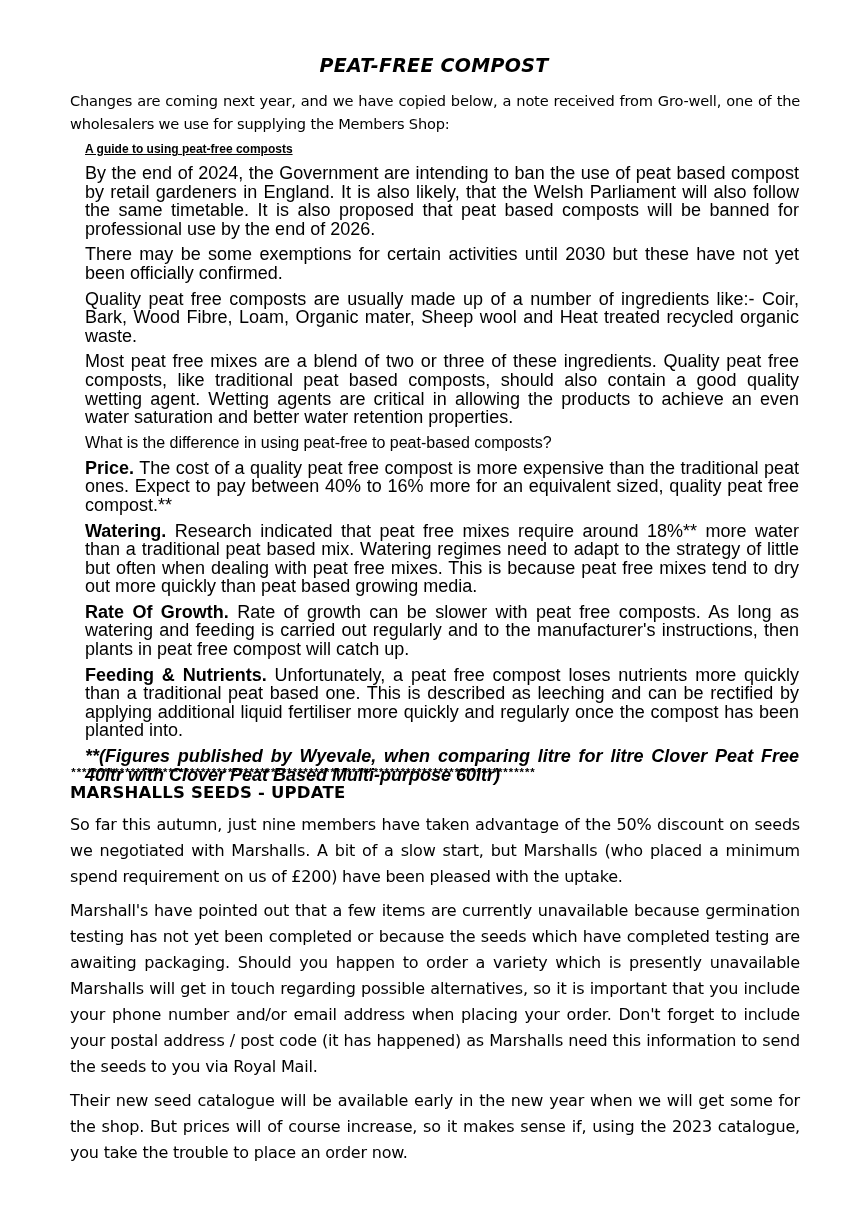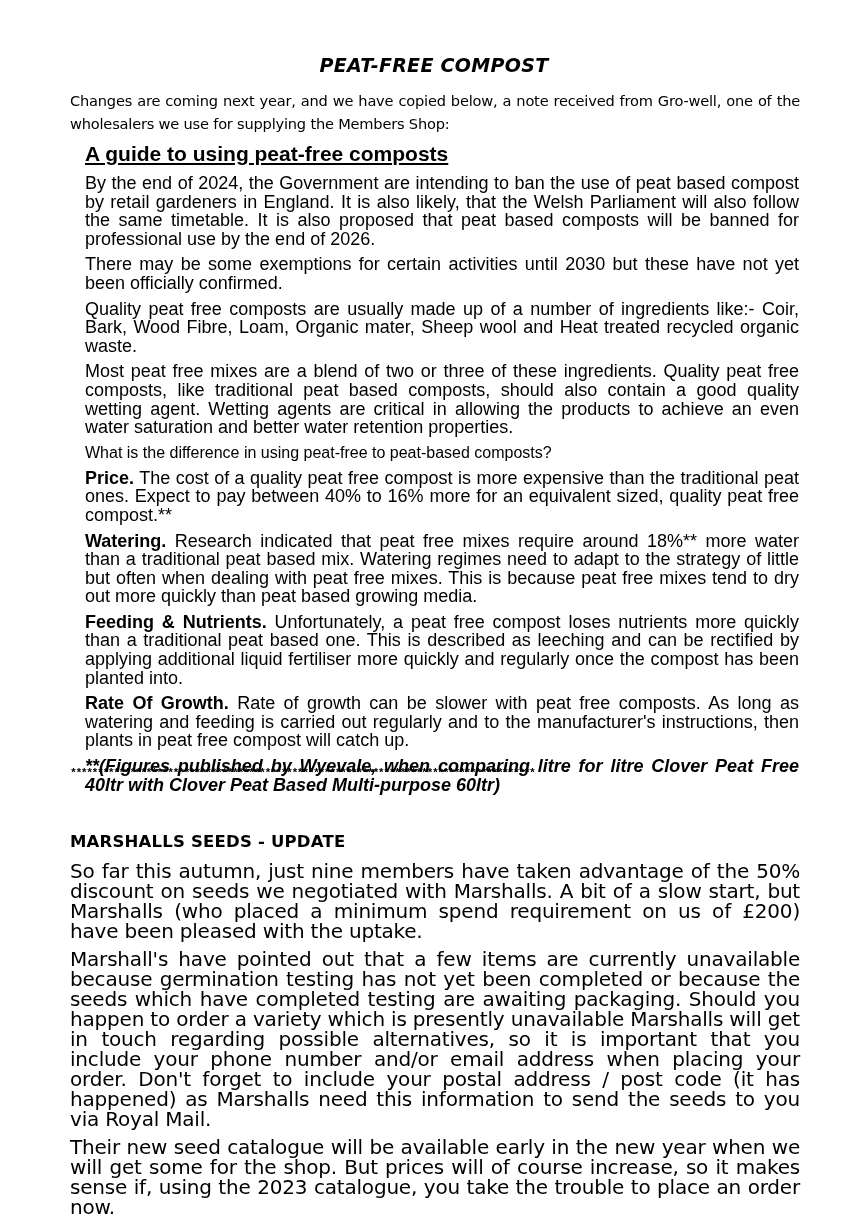--- a/index.html
+++ b/index.html
@@ -10,59 +10,59 @@
   .title {
     position: absolute; left: 0; width: 868px; top: 54px; text-align: center;
     font-size: 19px; font-weight: bold; font-style: italic; letter-spacing: 0.3px;
   }
   .intro {
     position: absolute; left: 70px; width: 730px; top: 90px;
     font-size: 14.6px; line-height: 22.5px; text-align: justify; letter-spacing: -0.2px;
   }
   .article { position: absolute; left: 85px; width: 714px; top: 142px; }
   .article h2 {
-    margin: 0 0 8px 0; font-size: 21px; font-weight: bold; text-decoration: underline;
+    margin: 0 0 8px 0; font-size: 12px; font-weight: bold; text-decoration: underline;
   }
   .article h3 { margin: 0 0 7px 0; font-size: 16px; font-weight: normal; }
   .article p {
     margin: 0 0 7px 0; font-size: 18px; line-height: 18.6px; text-align: justify;
   }
   .article p b { font-weight: bold; }
   .article p.note { font-style: italic; font-weight: bold; }
   .divider {
     position: absolute; left: 70px; width: 740px; top: 766px;
     font-family: "Liberation Mono", monospace; font-size: 11.5px; letter-spacing: -1.5px;
     white-space: nowrap; overflow: hidden; line-height: 14px; font-weight: bold;
   }
-  .sec2 { position: absolute; left: 70px; width: 730px; top: 832px; }
+  .sec2 { position: absolute; left: 70px; width: 730px; top: 783px; }
   .sec2 h2 { margin: 0 0 10px 0; font-size: 16.5px; font-weight: bold; letter-spacing: 0.2px; }
   .sec2 p {
-    margin: 0 0 8px 0; font-size: 20px; line-height: 20px; text-align: justify; letter-spacing: -0.2px;
+    margin: 0 0 8px 0; font-size: 16px; line-height: 26px; text-align: justify; letter-spacing: -0.2px;
   }
 </style>
 </head>
 <body>
 
 <div class="page">
 
   <div class="title comic">PEAT-FREE COMPOST</div>
 
   <div class="intro comic">Changes are coming next year, and we have copied below, a note received from Gro-well, one of the wholesalers we use for supplying the Members Shop:</div>
 
   <div class="article arial">
     <h2>A guide to using peat-free composts</h2>
     <p>By the end of 2024, the Government are intending to ban the use of peat based compost by retail gardeners in England.  It is also likely, that the Welsh Parliament will also follow the same timetable. It is also proposed that peat based composts will be banned for professional use by the end of 2026.</p>
     <p>There may be some exemptions for certain activities until 2030 but these have not yet been officially confirmed.</p>
     <p>Quality peat free composts are usually made up of a number of ingredients like:- Coir, Bark, Wood Fibre, Loam, Organic mater, Sheep wool and Heat treated recycled organic waste.</p>
     <p>Most peat free mixes are a blend of two or three of these ingredients. Quality peat free composts, like traditional peat based composts, should also contain a good quality wetting agent. Wetting agents are critical in allowing the products to achieve an even water saturation and better water retention properties.</p>
     <h3>What is the difference in using peat-free to peat-based composts?</h3>
     <p><b>Price.</b><span>  The cost of a quality peat free compost is more expensive than the traditional peat ones. Expect to pay between 40% to 16% more for an equivalent sized, quality peat free compost.**</span></p>
     <p><b>Watering.</b><span>  Research indicated that peat free mixes require around 18%** more water than a traditional peat based mix.  Watering regimes need to adapt to the strategy of little but often when dealing with peat free mixes.  This is because peat free mixes tend to dry out more quickly than peat based growing media.</span></p>
+    <p><b>Rate Of Growth.</b><span>  Rate of growth can be slower with peat free composts.  As long as watering and feeding is carried out regularly and to the manufacturer's instructions, then plants in peat free compost will catch up.</span></p>
     <p><b>Feeding &amp; Nutrients.</b><span>  Unfortunately, a peat free compost loses nutrients more quickly than a traditional peat based one. This is described as leeching and can be rectified by applying additional liquid fertiliser more quickly and regularly once the compost has been planted into.</span></p>
-    <p><b>Rate Of Growth.</b><span>  Rate of growth can be slower with peat free composts.  As long as watering and feeding is carried out regularly and to the manufacturer's instructions, then plants in peat free compost will catch up.</span></p>
     <p class="note">**(Figures published by Wyevale, when comparing litre for litre Clover Peat Free 40ltr with Clover Peat Based Multi-purpose 60ltr)</p>
   </div>
 
   <div class="divider">**************************************************************************************</div>
 
   <div class="sec2 comic">
     <h2>MARSHALLS SEEDS - UPDATE</h2>
     <p>So far this autumn, just nine members have taken advantage of the 50% discount on seeds we negotiated with Marshalls.  A bit of a slow start, but Marshalls (who placed a minimum spend requirement on us of £200) have been pleased with the uptake.</p>
     <p>Marshall's have pointed out that a few items are currently unavailable because germination testing has not yet been completed or because the seeds which have completed testing are awaiting packaging.  Should you happen to order a variety which is presently unavailable Marshalls will get in touch regarding possible alternatives, so it is important that you include your phone number and/or email address when placing your order.  Don't forget to include your postal address / post code (it has happened) as Marshalls need this information to send the seeds to you via Royal Mail.</p>
     <p>Their new seed catalogue will be available early in the new year when we will get some for the shop.  But prices will of course increase, so it makes sense if, using the 2023 catalogue, you take the trouble to place an order now.</p>

